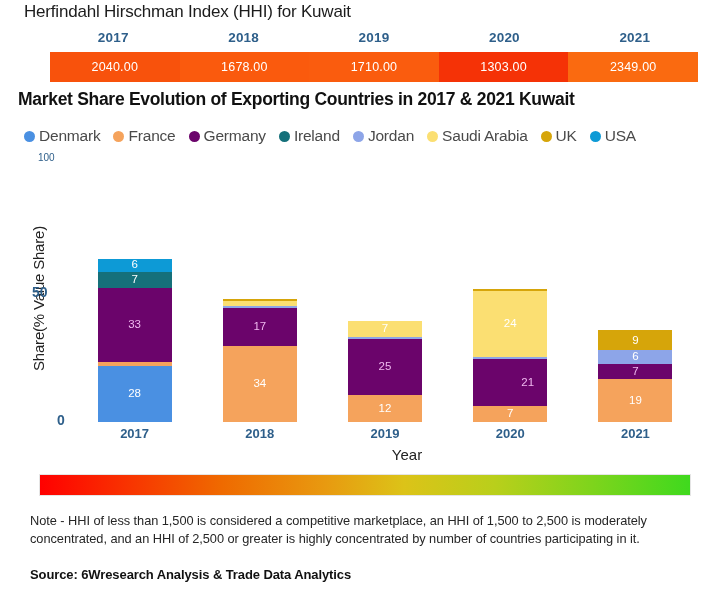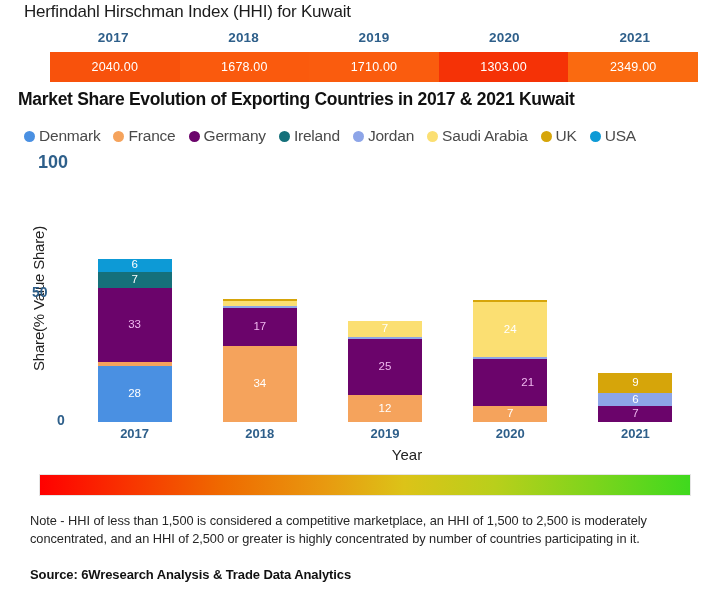--- a/index.html
+++ b/index.html
@@ -60,21 +60,21 @@
     width:11px;height:11px;border-radius:50%;
     margin-right:4px; flex:0 0 auto;
   }
   .legend-label{
     font-size:15.5px; color:#4a4a4a; letter-spacing:-0.2px;
   }
 
   
   .ytop-label{
     position:absolute; left:38px; top:152px;
-    font-size:18px; font-weight:700; color:#2e5f8a;
+    font-size:10px; font-weight:400; color:#2e5f8a;
   }
   .yaxis-title{
     position:absolute; left:-62px; top:290px;
     width:200px; text-align:center;
     transform:rotate(-90deg);
     font-size:15px; color:#222; letter-spacing:-0.2px;
   }
   .ytick{
     position:absolute; font-size:14px; font-weight:700; color:#2e5f8a;
   }
@@ -245,26 +245,29 @@
       </div>
     </div>
     <div class="bar-col" style="width: 74px; left: 401.2px;">
       <div class="seg" style="height: 15.68px; background: rgb(245, 163, 92);">
         <span>7</span>
       </div>
       <div class="seg dark-label" style="height: 47.04px; background: rgb(107, 4, 107); padding-left: 35px;">
         <span>21</span>
       </div>
       <div class="seg" style="height: 2.24px; background: rgb(141, 165, 232);"></div>
-      <div class="seg" style="height: 55px; background: rgb(251, 223, 114);">
+      <div class="seg" style="height: 66px; background: rgb(251, 223, 114);">
         <span>24</span>
       </div>
       <div class="seg" style="height: 2.24px; background: rgb(214, 165, 10);"></div>
     </div>
     <div class="bar-col" style="width: 74px; left: 526.4px;">
+      <div class="seg" style="height: 42.56px; background: rgb(245, 163, 92);">
+        <span>19</span>
+      </div>
       <div class="seg dark-label" style="height: 15.68px; background: rgb(107, 4, 107);">
         <span>7</span>
       </div>
       <div class="seg" style="height: 13.44px; background: rgb(141, 165, 232);">
         <span>6</span>
       </div>
       <div class="seg" style="height: 20.16px; background: rgb(214, 165, 10);">
         <span>9</span>
       </div>
     </div>

